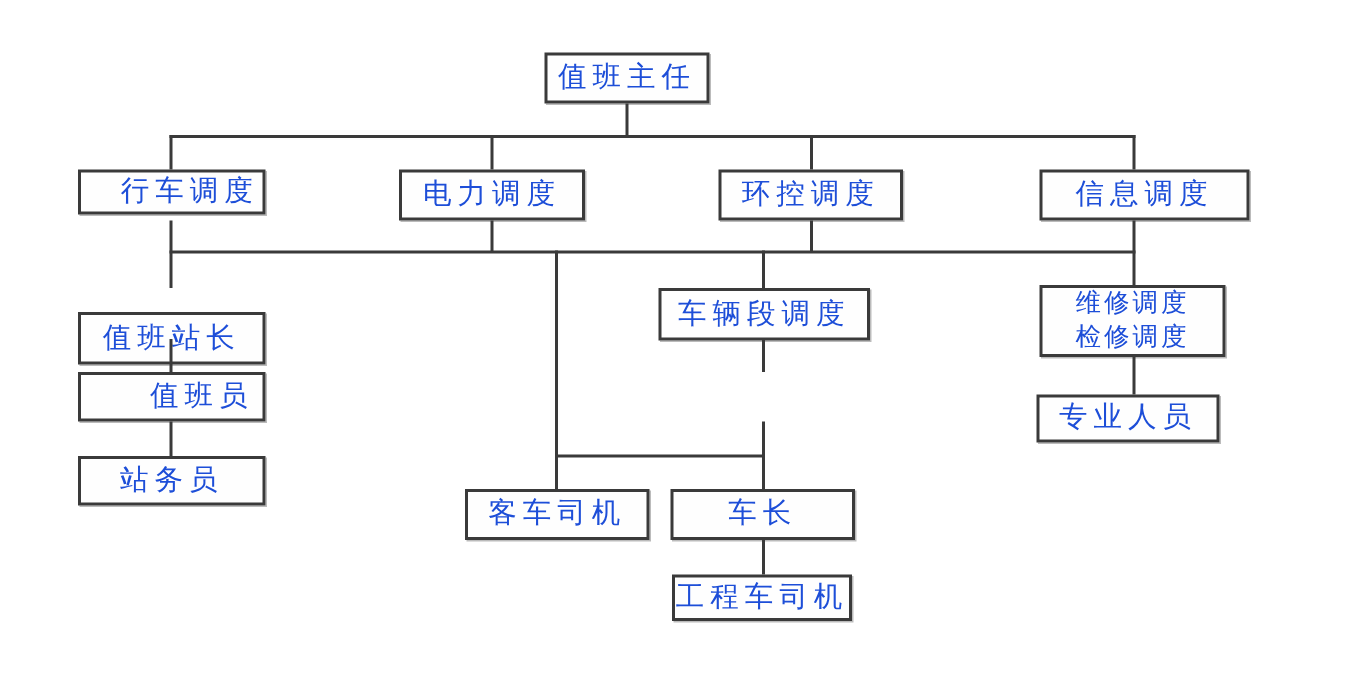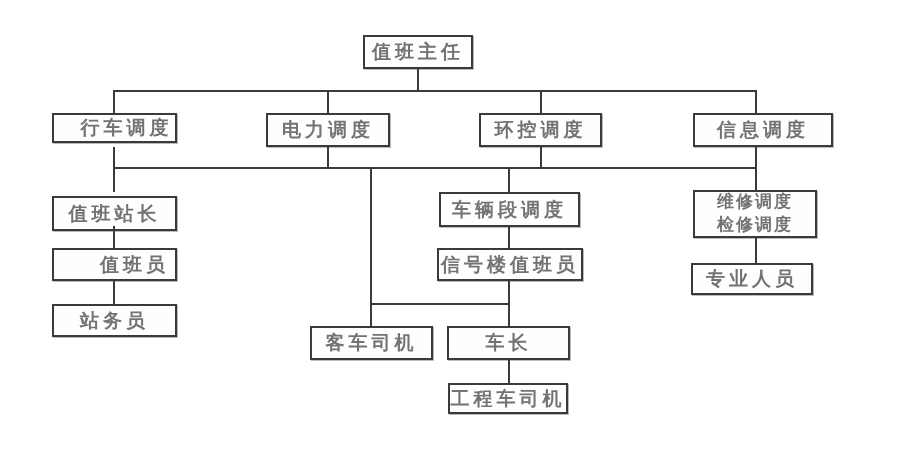--- a/index.html
+++ b/index.html
@@ -17,24 +17,24 @@
   }
   .node {
     position: absolute;
     box-sizing: border-box;
     border: 2px solid #3a3a3a;
     background: #fefefe;
     display: flex;
     align-items: center;
     justify-content: center;
     text-align: center;
-    font-weight: 700;
+    font-weight: 400;
     font-size: 19px;
     letter-spacing: 4px;
-    color: #737373;
+    color: #1d4ed8;
     white-space: pre-line;
     line-height: 1.25;
     box-shadow: 1px 1px 0 rgba(60,60,60,0.35);
   }
   .node.two-line {
     font-size: 17px;
     letter-spacing: 2px;
     line-height: 1.35;
   }
   .hline, .vline {
@@ -49,27 +49,26 @@
 
 <div id="canvas">
 
   <div class="node" style="left:363px; top:35px; width:110px; height:34px;">值班主任</div>
 
   <div class="node" style="left:52px;  top:113px; width:125px; height:30px;padding-left:24px;">行车调度</div>
   <div class="node" style="left:266px; top:113px; width:124px; height:34px;">电力调度</div>
   <div class="node" style="left:479px; top:113px; width:123px; height:34px;">环控调度</div>
   <div class="node" style="left:693px; top:113px; width:140px; height:34px;">信息调度</div>
 
-  <div class="node" style="left:52px;  top:196px; width:125px; height:35px;">值班站长</div>
+  <div class="node" style="left:52px;  top:208px; width:125px; height:35px;">值班站长</div>
   <div class="node" style="left:439px; top:192px; width:141px; height:35px;">车辆段调度</div>
   <div class="node two-line" style="left:693px; top:190px; width:124px; height:48px;">维修调度
 检修调度</div>
 
   <div class="node" style="left:52px;  top:248px; width:125px; height:33px;padding-left:40px;">值班员</div>
-  <div class="node" style="left:437px; top:248px; width:146px; height:33px;">信号楼值班员</div>
   <div class="node" style="left:691px; top:263px; width:122px; height:32px;">专业人员</div>
 
   <div class="node" style="left:52px;  top:304px; width:125px; height:33px;">站务员</div>
   <div class="node" style="left:310px; top:326px; width:123px; height:34px;">客车司机</div>
   <div class="node" style="left:447px; top:326px; width:123px; height:34px;">车长</div>
 
   <div class="node" style="left:448px; top:383px; width:120px; height:31px;">工程车司机</div>
 
   <div class="vline" style="left:417px; top:69px;  height:22px;"></div>
   <div class="hline" style="left:113px; top:90px;  width:644px;"></div>

